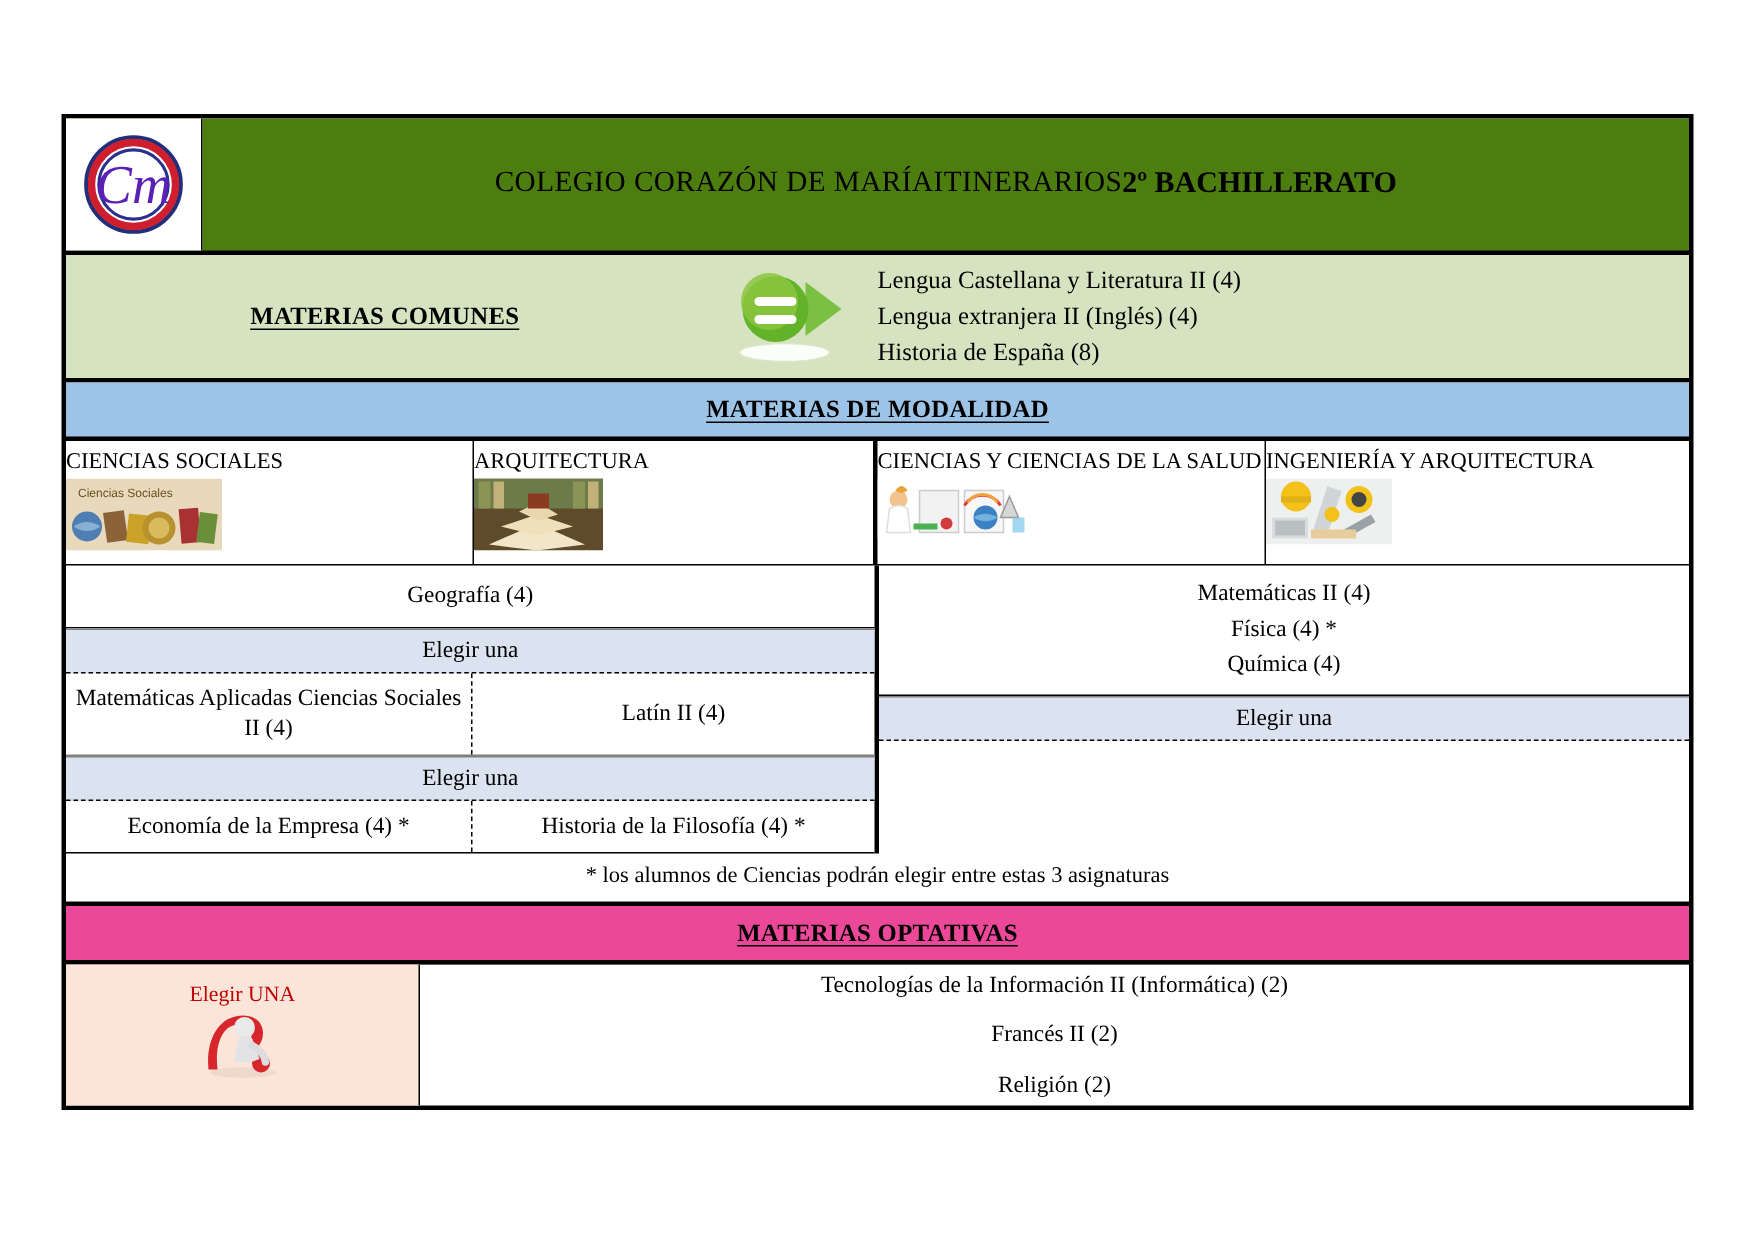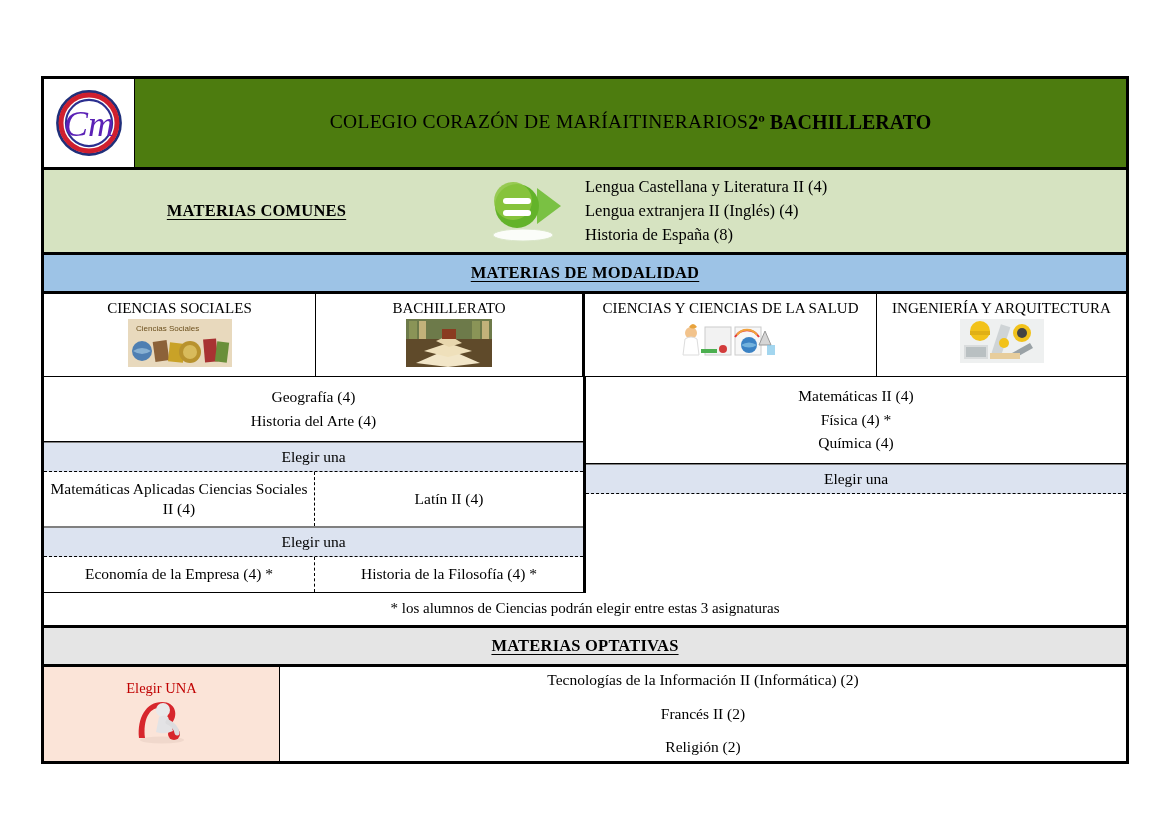--- a/index.html
+++ b/index.html
@@ -99,28 +99,28 @@
   
   .branches {
     display: flex;
     height: 82px;
     border-bottom: 1px solid #000;
   }
   .branch {
     box-sizing: border-box;
     display: flex;
     flex-direction: column;
-    align-items: center;
+    align-items: flex-start;
     justify-content: flex-start;
     padding-top: 6px;
     position: relative;
   }
   .b-soc { width: 272px; border-right: 1px solid #000; }
   .b-hum { width: 269px; border-right: 3px solid #000; }
-  .b-cie { width: 292px; border-right: 1px solid #000; }
+  .b-cie { width: 259px; border-right: 1px solid #000; }
   .b-ing { flex: 1; }
   .branch-title { font-size: 15px; text-align: center; line-height: 1.12; }
   .branch-img { margin-top: 2px; border: 0; }
 
   
   .two-col { display: flex; }
   .col-left { width: 542px; box-sizing: border-box; border-right: 3px solid #000; }
   .col-right { flex: 1; box-sizing: border-box; }
 
   .subject-list {
@@ -179,21 +179,21 @@
 
   .note {
     text-align: center;
     font-size: 15px;
     padding: 7px 0 8px 0;
     border-bottom: 3px solid #000;
   }
 
   
   .optativas-head {
-    background: #e5e5e5;
+    background: #ec4899;
     border-bottom: 3px solid #000;
     height: 36px;
     display: flex;
     align-items: center;
     justify-content: center;
   }
   .optativas-head span {
     font-weight: bold;
     font-size: 16.5px;
     text-decoration: underline;
@@ -288,21 +288,21 @@
           <rect x="26" y="22" width="14" height="20" fill="#8c6239" transform="rotate(-8 33 32)"></rect>
           <rect x="41" y="24" width="15" height="19" fill="#c9a227" transform="rotate(6 48 33)"></rect>
           <circle cx="62" cy="33" r="11" fill="#b8922e"></circle>
           <circle cx="62" cy="33" r="7" fill="#d8bb5c"></circle>
           <rect x="76" y="20" width="13" height="23" fill="#a83232" transform="rotate(-5 82 31)"></rect>
           <rect x="88" y="23" width="12" height="20" fill="#6a8f3a" transform="rotate(7 94 33)"></rect>
         </svg>
       </div>
     </div>
     <div class="branch b-hum">
-      <div class="branch-title">BACHILLERATO</div>
+      <div class="branch-title">ARQUITECTURA</div>
       <div class="branch-img">
         <svg width="86" height="48" viewBox="0 0 86 48" aria-hidden="true">
           <rect width="86" height="48" fill="#5f4a2a"></rect>
           <rect x="0" y="0" width="86" height="20" fill="#6d7a4a"></rect>
           <rect x="3" y="2" width="8" height="18" fill="#8a9457"></rect>
           <rect x="13" y="2" width="7" height="18" fill="#c2b27a"></rect>
           <rect x="66" y="2" width="8" height="18" fill="#8a9457"></rect>
           <rect x="76" y="2" width="7" height="18" fill="#c2b27a"></rect>
           <path d="M10 44 L42 30 L74 44 L42 48 Z" fill="#f2e6c8"></path>
           <path d="M18 32 L42 24 L66 32 L42 38 Z" fill="#efe0bb"></path>
@@ -350,21 +350,20 @@
         </svg>
       </div>
     </div>
   </div>
 
   <div class="two-col">
 
     <div class="col-left">
       <div class="subject-list">
         <div>Geografía (4)</div>
-        <div>Historia del Arte (4)</div>
       </div>
 
       <div class="elegir">Elegir una</div>
 
       <div class="pair pair-tall">
         <div class="pair-cell a">Matemáticas Aplicadas Ciencias Sociales II (4)</div>
         <div class="pair-cell b">Latín II (4)</div>
       </div>
 
       <div class="elegir">Elegir una</div>

